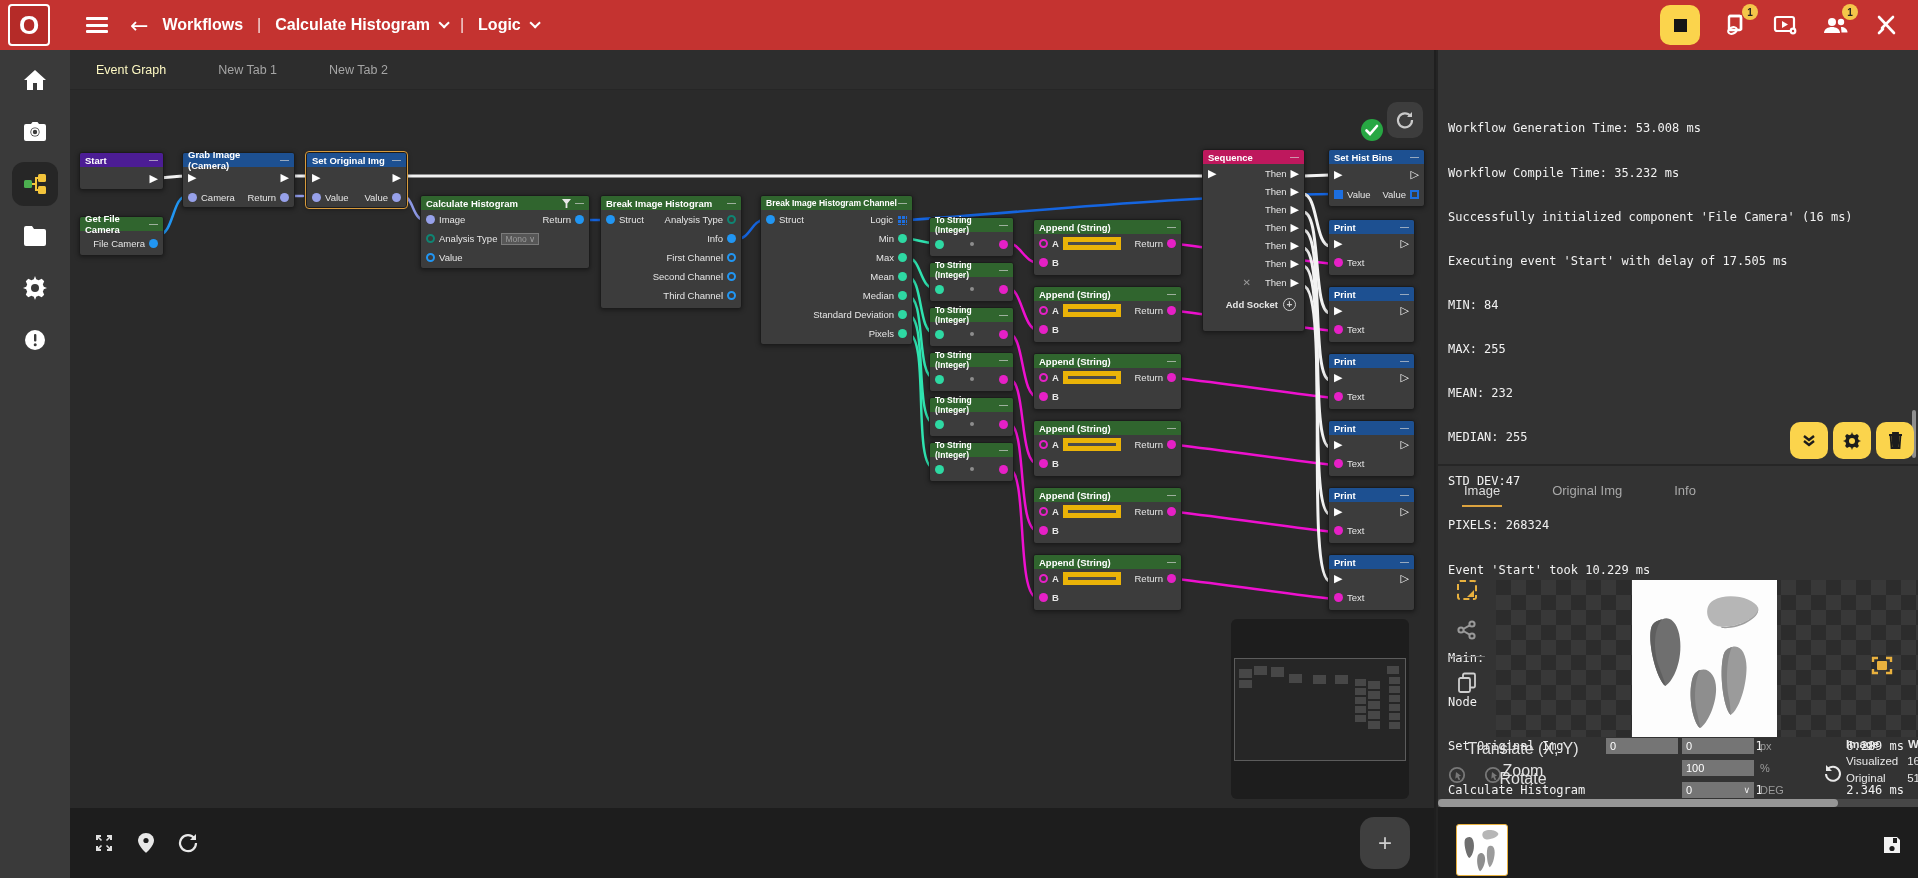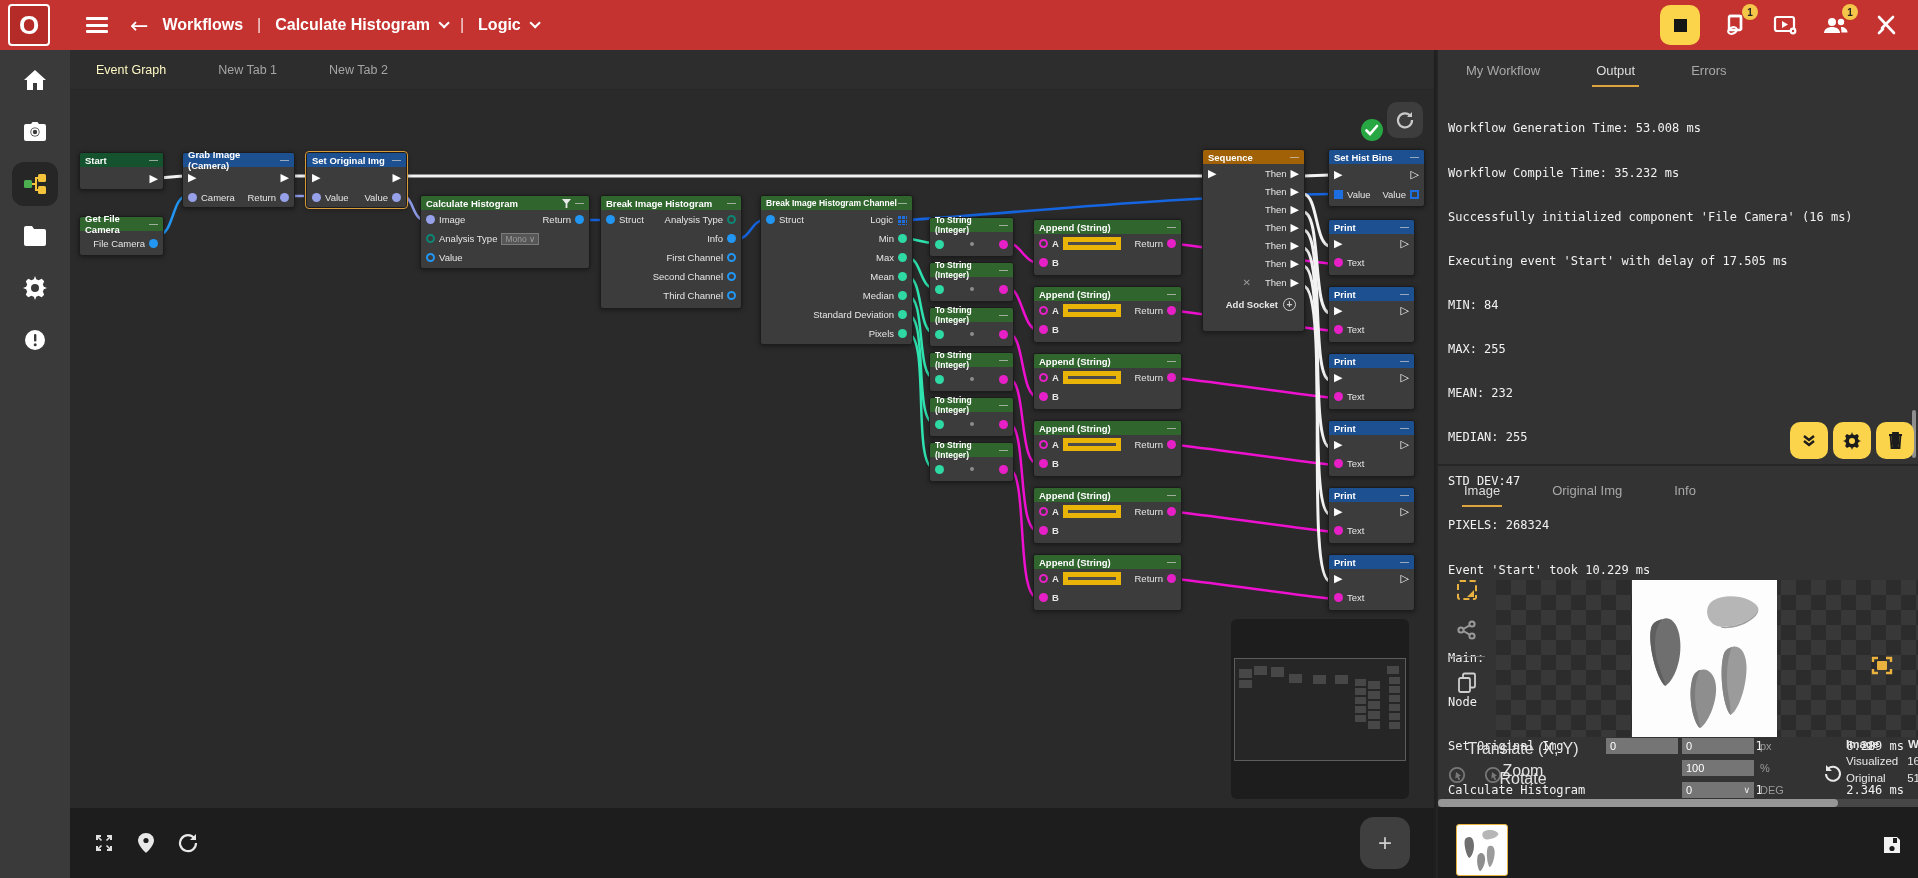--- a/index.html
+++ b/index.html
@@ -30,21 +30,21 @@
   #tabstrip{position:absolute;left:70px;top:50px;width:1364px;height:40px;background:#2d2d2d;display:flex;align-items:center;z-index:20;border-bottom:1px solid #262626}
   .ctab{font-size:12.5px;color:#a5a5a5;padding:0 26px;cursor:pointer;height:100%;display:flex;align-items:center}
   .ctab.active{color:#fef9c3}
 
   
   #canvas{position:absolute;left:70px;top:90px;width:1364px;height:718px;background:#2a2a2a;overflow:hidden}
   #wires{position:absolute;left:0;top:0;width:1364px;height:718px}
   .node{position:absolute;background:#3c3c3c;border:1px solid #1c1c1c;border-radius:3px;box-shadow:0 1px 5px rgba(0,0,0,.45);color:#e6e6e6}
   .nh{height:14px;padding:0 5px;font-size:9.5px;font-weight:bold;color:#fff;display:flex;align-items:center;border-radius:2px 2px 0 0}
   .nh .dash{margin-left:auto;font-weight:400;color:#d8d8d8;font-size:9px}
-  .hdr-red{background:#14532d}.hdr-green{background:#30652e}.hdr-blue{background:#1d5091}.hdr-gray{background:#a16207}
+  .hdr-red{background:#4c1d95}.hdr-green{background:#30652e}.hdr-blue{background:#1d5091}.hdr-gray{background:#be185d}
   .selected{outline:1.5px solid #d89b3c}
   .prow{display:flex;align-items:center;height:19px;padding:0 5px;gap:4px;font-size:9.5px;white-space:nowrap}
   .prow .spacer{flex:1}
   .d{width:9px;height:9px;border-radius:50%;flex:none}
   .f-blue{background:#2196f3}.f-peri{background:#97a1ea}.f-teal{background:#2ed9a3}.f-pink{background:#e620c6}
   .h-blue{background:transparent;border:2px solid #2196f3;width:9px;height:9px}
   .h-teal{background:transparent;border:2px solid #0f8573;width:9px;height:9px}
   .h-pink{background:transparent;border:2px solid #e620c6;width:9px;height:9px}
   .mini{width:4px;height:4px;background:#8d8d8d;border-radius:50%}
   .pin{font-family:"DejaVu Sans",sans-serif;font-size:11px;color:#fff;line-height:1;flex:none}
@@ -842,28 +842,20 @@
   <div class="bb-icon">
     <svg width="20" height="20" viewBox="0 0 20 20">
         <path d="M16.5 5.5A8 8 0 1 0 18 10" stroke="#e8e8e8" stroke-width="2.2" fill="none"></path>
         <path d="M18 1v6h-6z" fill="#e8e8e8"></path>
       </svg>
   </div>
   <div id="plus-btn">+</div>
 </div>
 
 <div id="rpanel">
-  <div id="rtabs">
-    <div class="rtab">My Workflow</div>
-    <div class="rtab active">
-        <span>Output</span>
-        <div class="underline"></div>
-      </div>
-    <div class="rtab">Errors</div>
-  </div>
 
   <div id="console">
     <div>Workflow Generation Time: 53.008 ms</div>
     <div>Workflow Compile Time: 35.232 ms</div>
     <div>Successfully initialized component 'File Camera' (16 ms)</div>
     <div>Executing event 'Start' with delay of 17.505 ms</div>
     <div>MIN: 84</div>
     <div>MAX: 255</div>
     <div>MEAN: 232</div>
     <div>MEDIAN: 255</div>

